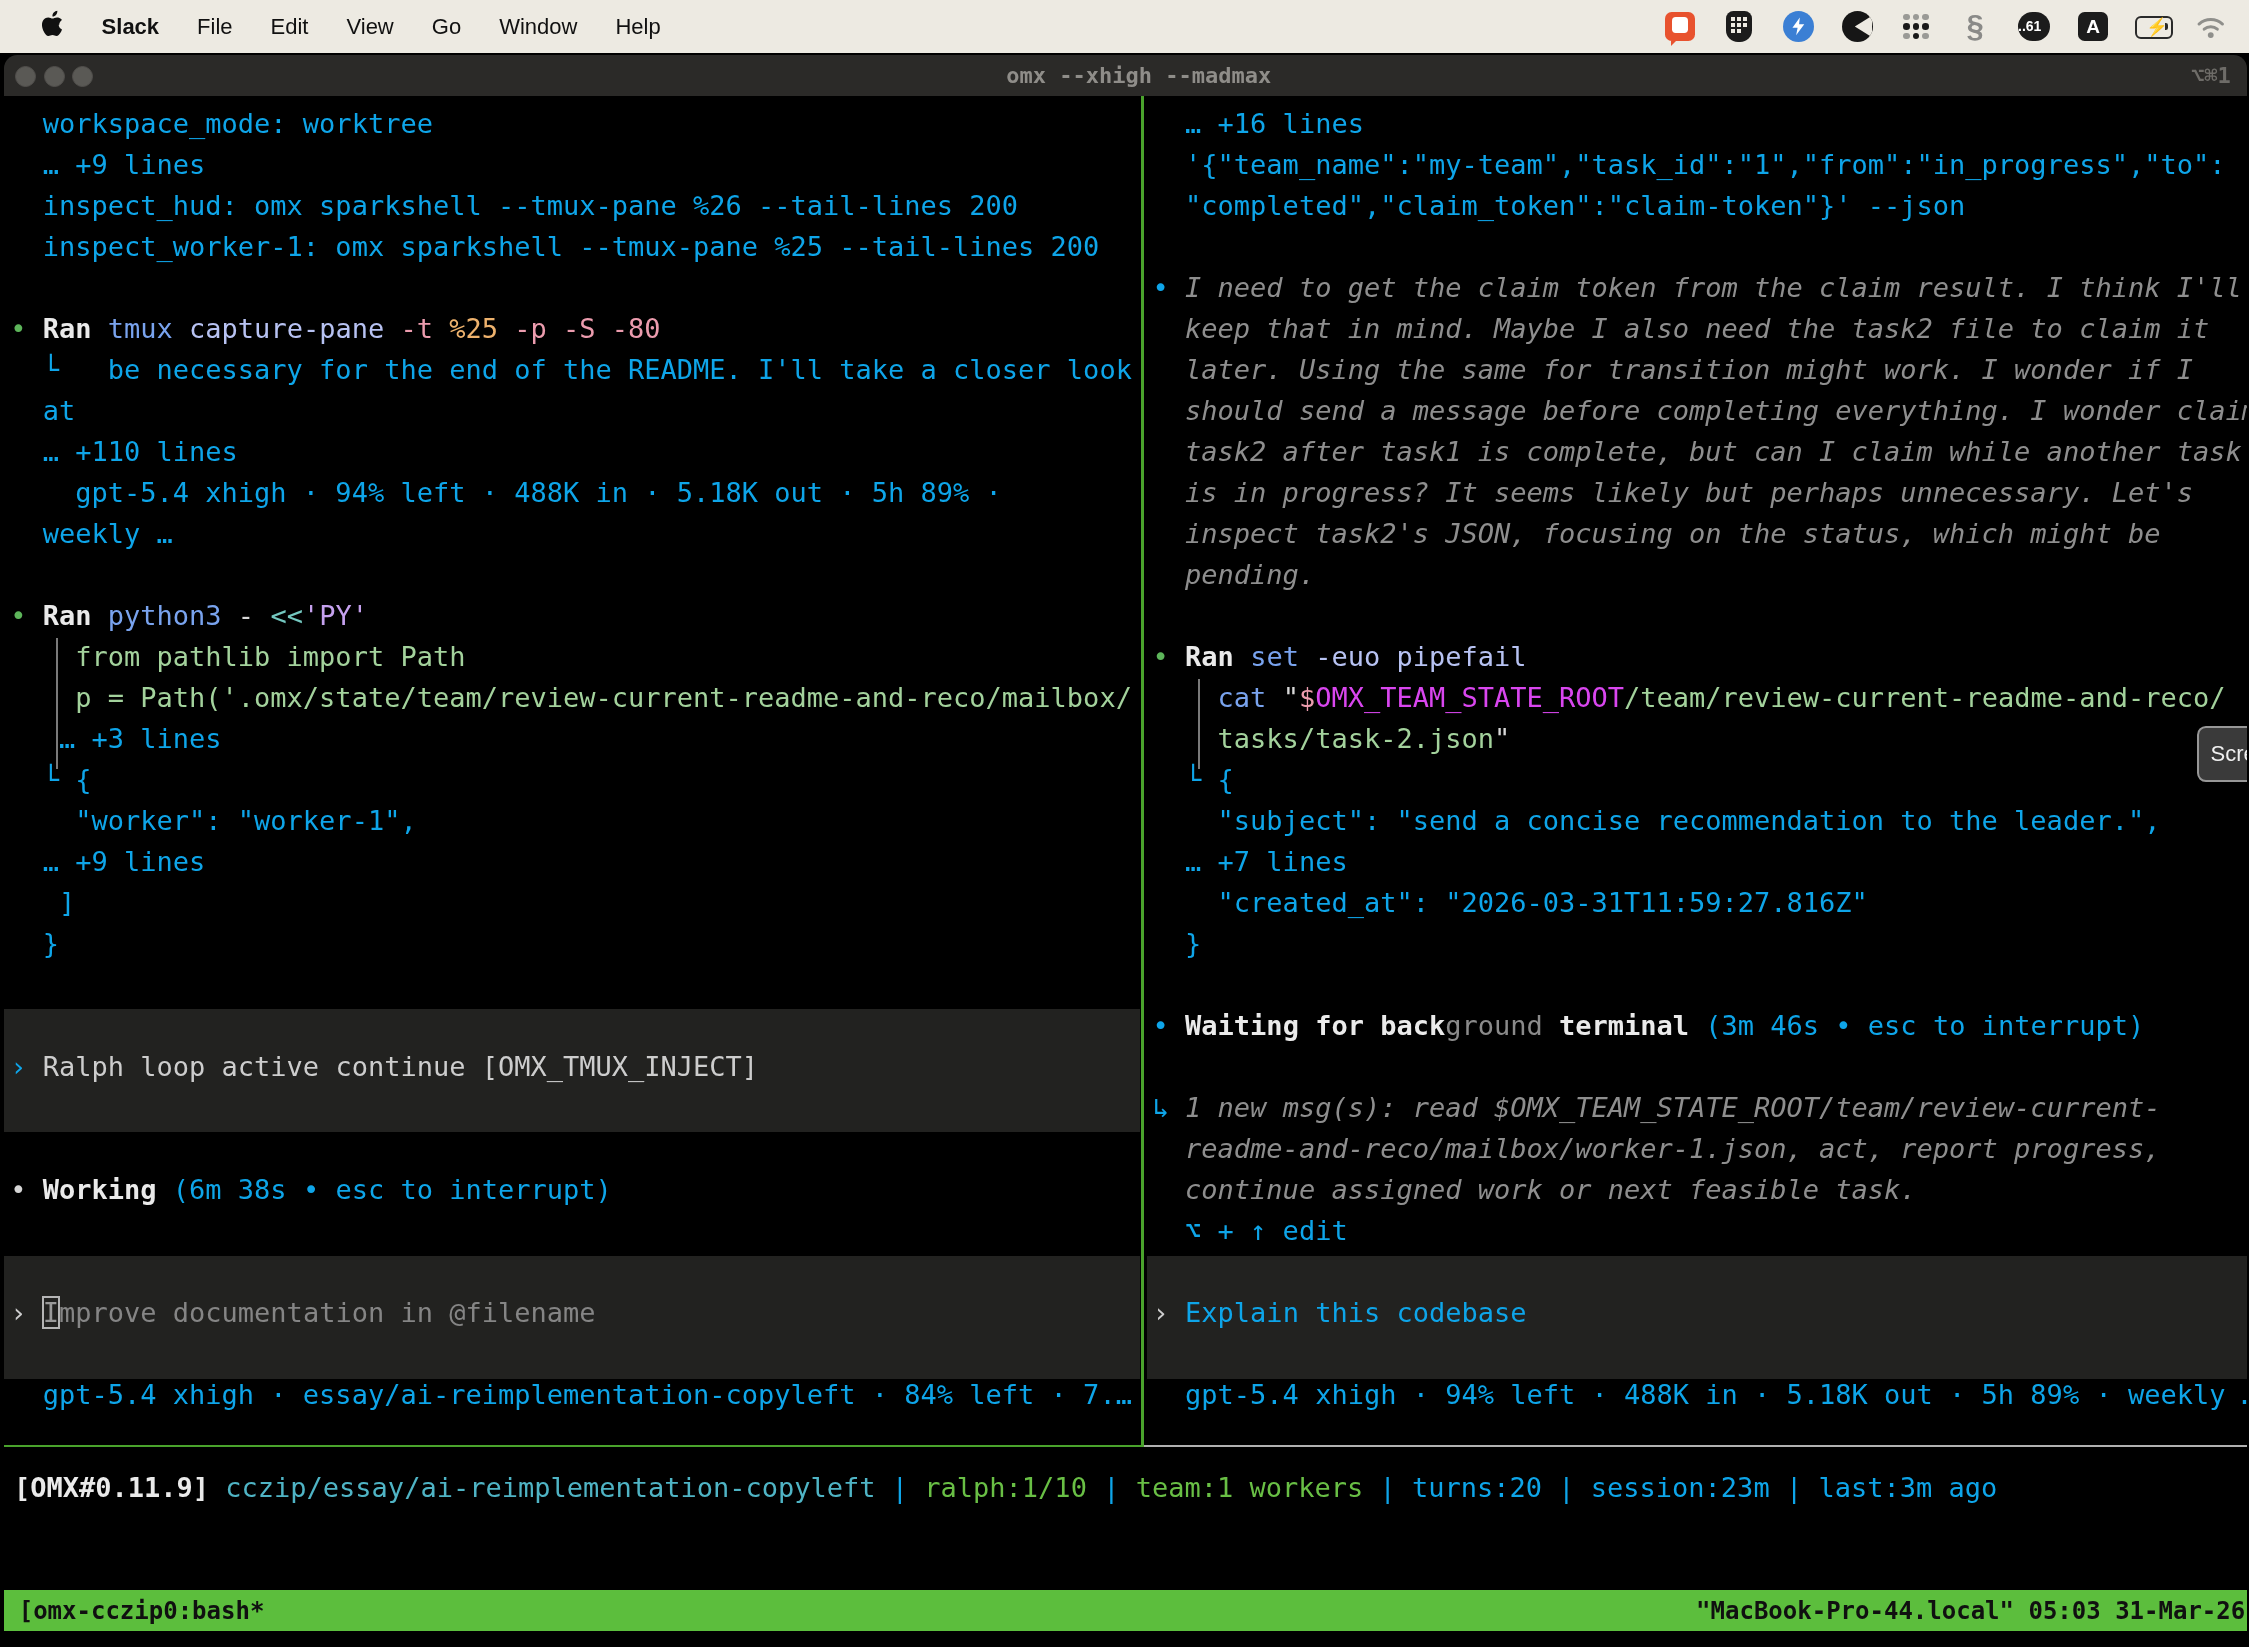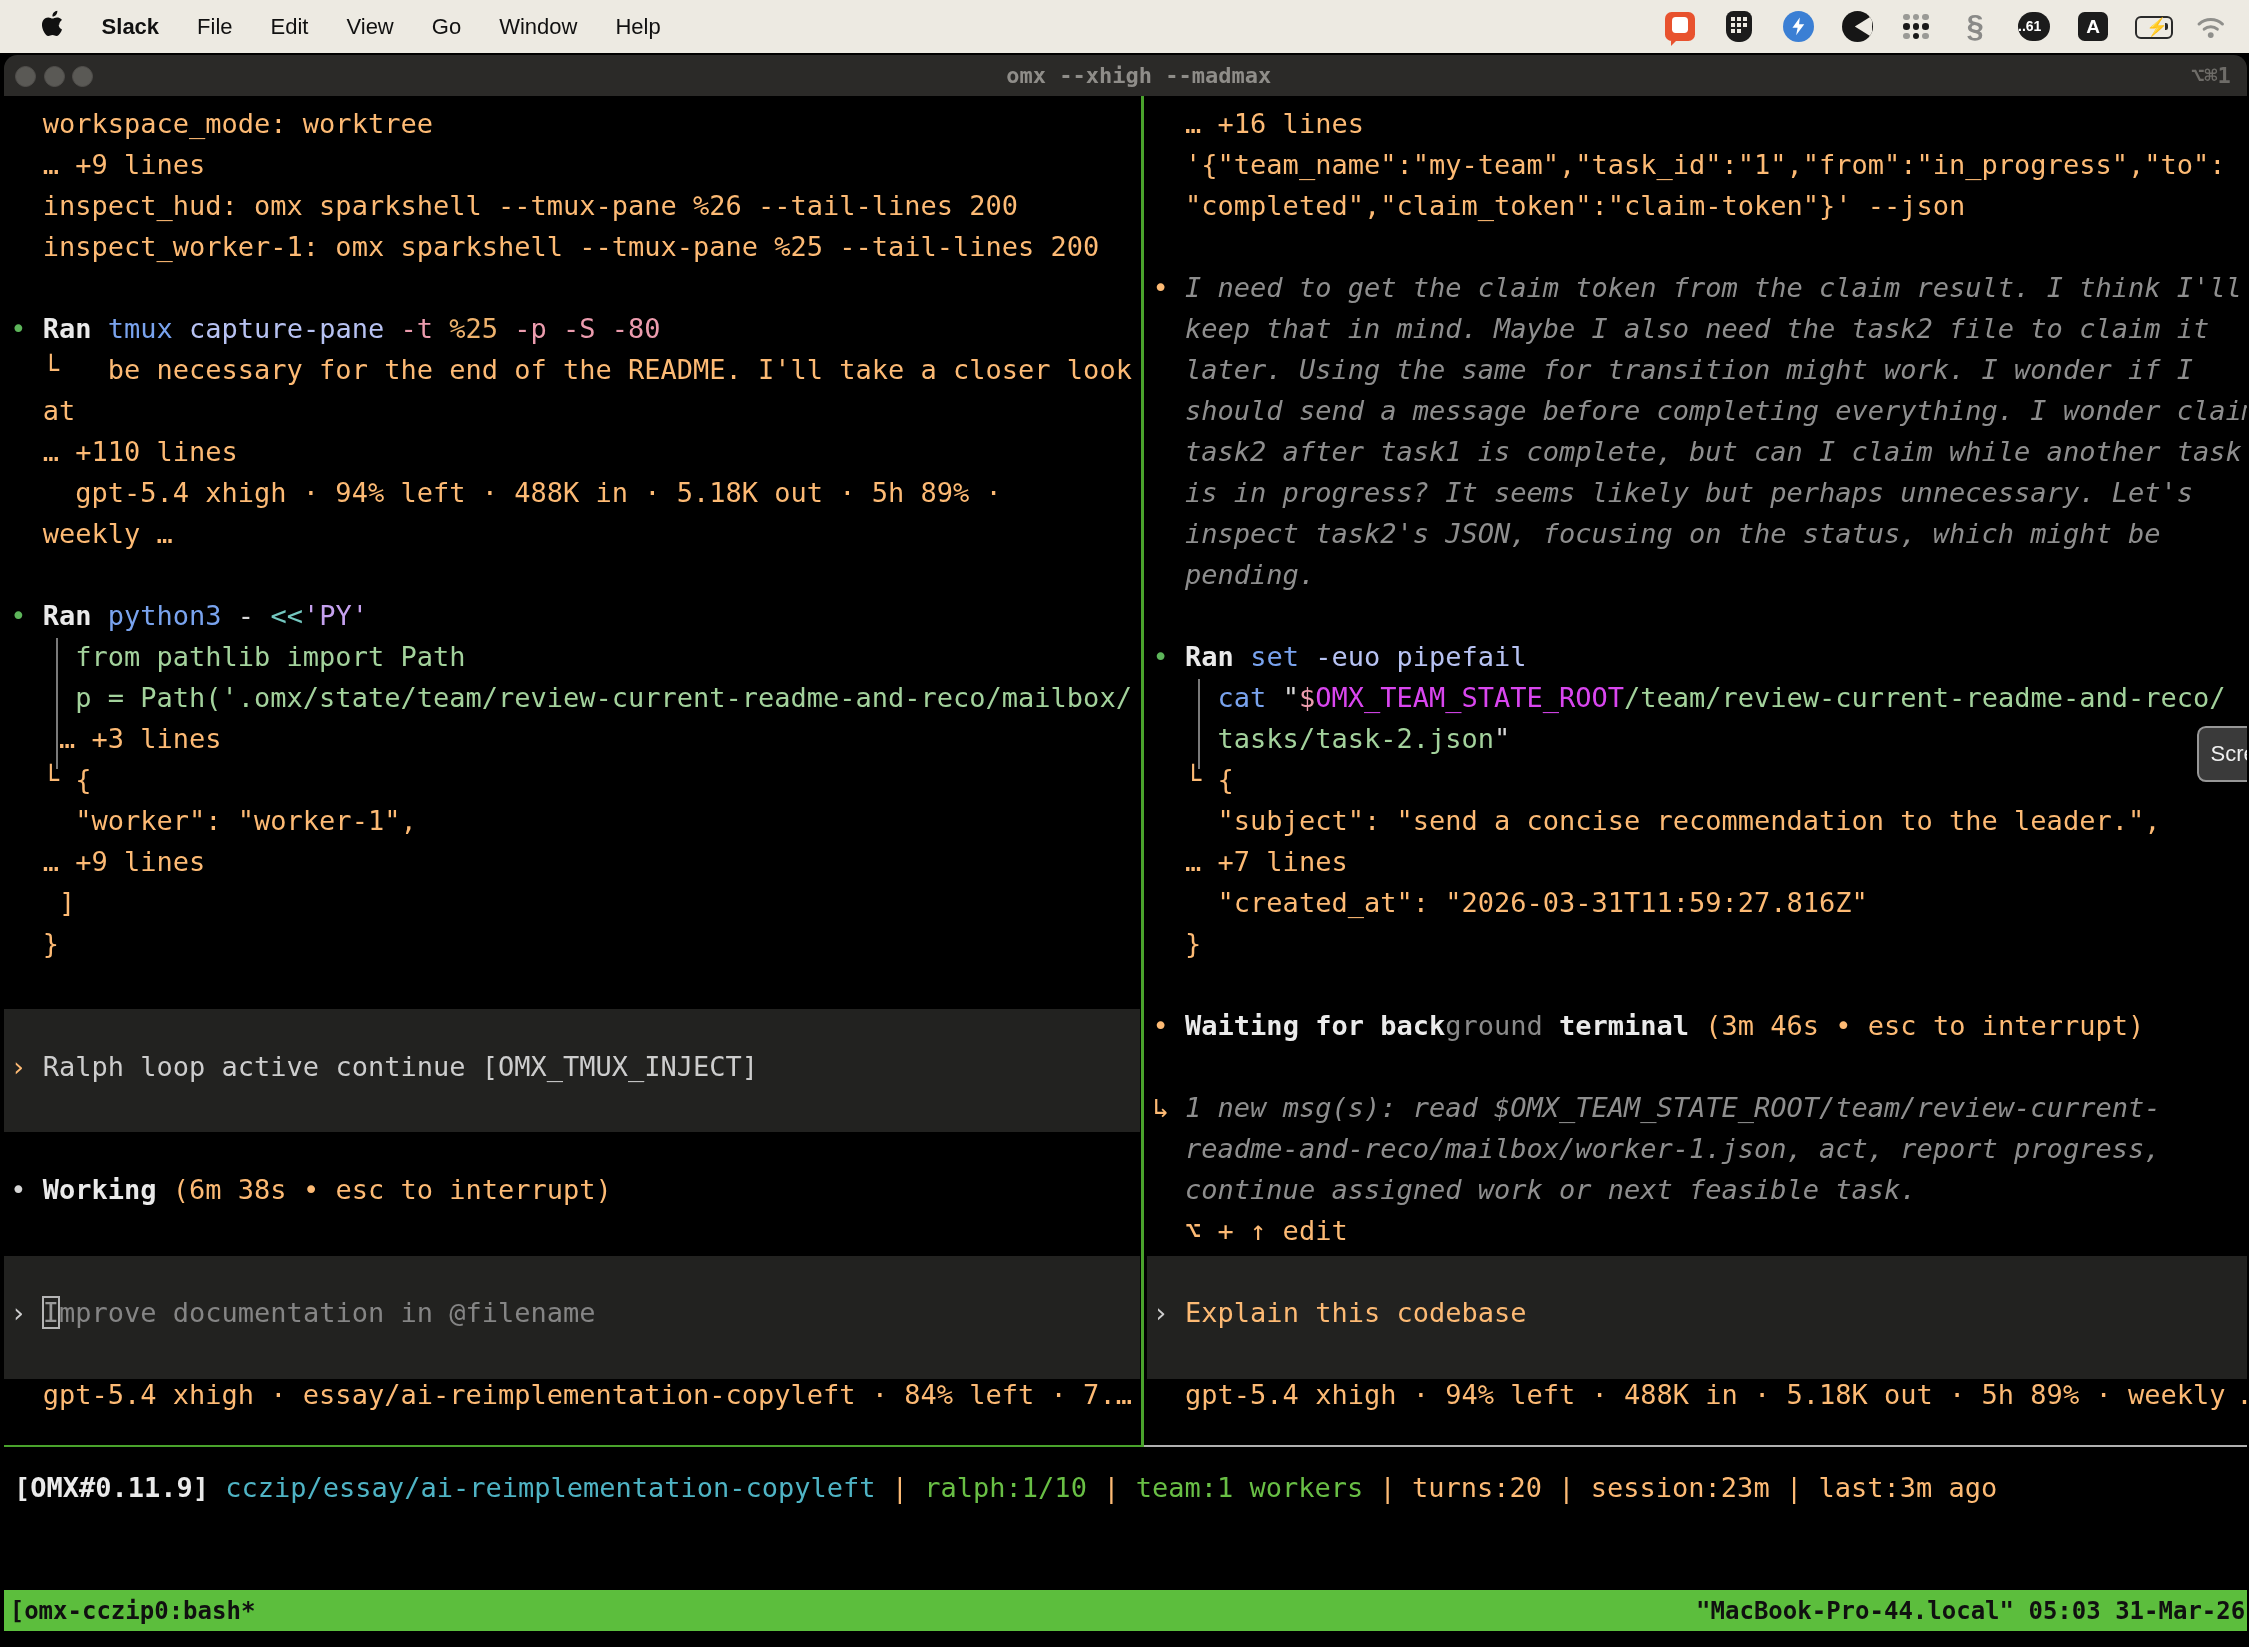--- a/index.html
+++ b/index.html
@@ -22,21 +22,21 @@
   .tl1{left:11.8px;} .tl2{left:40px;} .tl3{left:68px;}
   .win-title{position:absolute;left:0;right:0;top:0;height:41px;line-height:41px;text-align:center;
              color:#8f8d89;font-weight:bold;font-size:22px;font-family:"DejaVu Sans Mono",monospace;padding-left:27px;}
   .win-shortcut{position:absolute;right:16px;top:0;height:41px;line-height:41px;color:#6e6c68;
                 font-size:22px;font-weight:bold;}
   
   .pane{position:absolute;top:48px;overflow:hidden;font-size:27px;color:#949494;}
   .pane-left{left:0.7px;width:1136px;height:1318px;padding-left:5.9px;box-sizing:border-box;}
   .pane-right{left:1143px;width:1100px;height:1318px;padding-left:5.9px;box-sizing:border-box;}
   .row{height:41px;line-height:41px;white-space:pre;}
-  .s-dim{color:#fdba74}.s-dim2{color:#858585}.s-brt{color:#cdcdcd}.s-wht{color:#d6d6d6}
+  .s-dim{color:#0ea5e9}.s-dim2{color:#858585}.s-brt{color:#cdcdcd}.s-wht{color:#d6d6d6}
   .s-bold{color:#eaeaea;font-weight:bold}.s-boldim{color:#8a8a8a;font-weight:normal}
   .s-blt{color:#5db55a}.s-blue{color:#79a3ee}.s-lav{color:#b7c2f2}.s-pink{color:#ec9cae}
   .s-orn{color:#eeb26d}.s-teal{color:#74c8c0}.s-pur{color:#c5a1ee}.s-grn{color:#a3d29c}
   .s-qt{color:#d8d8d8}.s-var{color:#d946ef}.s-it{color:#8e8e8e;font-style:italic}
   .s-cyan{color:#4fb4c5}.s-lime{color:#69bf45}
   .s-cur{color:#9a9a9a;outline:2.2px solid #b5b5b5;outline-offset:-1.5px}
   .bgbox{position:absolute;background:#222220;z-index:0;}
   .box-l1{left:0.7px;top:954px;width:1136px;height:123px;}
   .box-l2{left:0.7px;top:1201px;width:1136px;height:123px;}
   .box-r1{left:1143px;top:1201px;width:1100px;height:123px;}
@@ -45,21 +45,21 @@
   .border-b-left{position:absolute;left:0px;top:1390px;width:1140px;height:2.2px;background:#4aa32c;}
   .border-b-right{position:absolute;left:1140px;top:1390px;width:1103px;height:2.2px;background:#b0b0b0;}
   .connector{position:absolute;width:2.2px;background:#7a7a7a;}
   .conn-left{left:52px;top:583px;height:131px;}
   .conn-right{left:1194px;top:624px;height:90px;}
   
   .omx-line{position:absolute;left:10.3px;top:1412px;height:41px;width:2214px;font-size:27px;}
   
   .tmuxbar{position:absolute;left:0;top:1535px;width:100%;height:41px;background:#5cbe3d;
            color:#101010;font-size:24px;font-weight:600;display:flex;align-items:center;}
-  .tmux-left{padding-left:6px;white-space:pre;}
+  .tmux-left{padding-left:15px;white-space:pre;}
   .tmux-right{margin-left:auto;padding-right:1.5px;white-space:pre;}
   
   .tooltip{position:absolute;left:2193px;top:671px;width:89px;height:56px;background:#3a3a3a;
            border:2.2px solid #979797;border-radius:8.9px;color:#f0f0f0;
            font-family:"Liberation Sans",sans-serif;font-size:22px;line-height:52px;
            padding-left:11.8px;box-sizing:border-box;overflow:hidden;}
   
   .ic-orange{width:29.5px;height:29.5px;background:#e8522e;border-radius:6.6px;position:relative;}
   .ic-orange:before{content:"";position:absolute;left:6.6px;top:5.2px;width:16px;height:16px;background:#fff;border-radius:3.7px;}
   .ic-orange:after{content:"";position:absolute;left:5.9px;bottom:-4.4px;border-left:5.9px solid #e8522e;border-bottom:5.9px solid transparent;}

